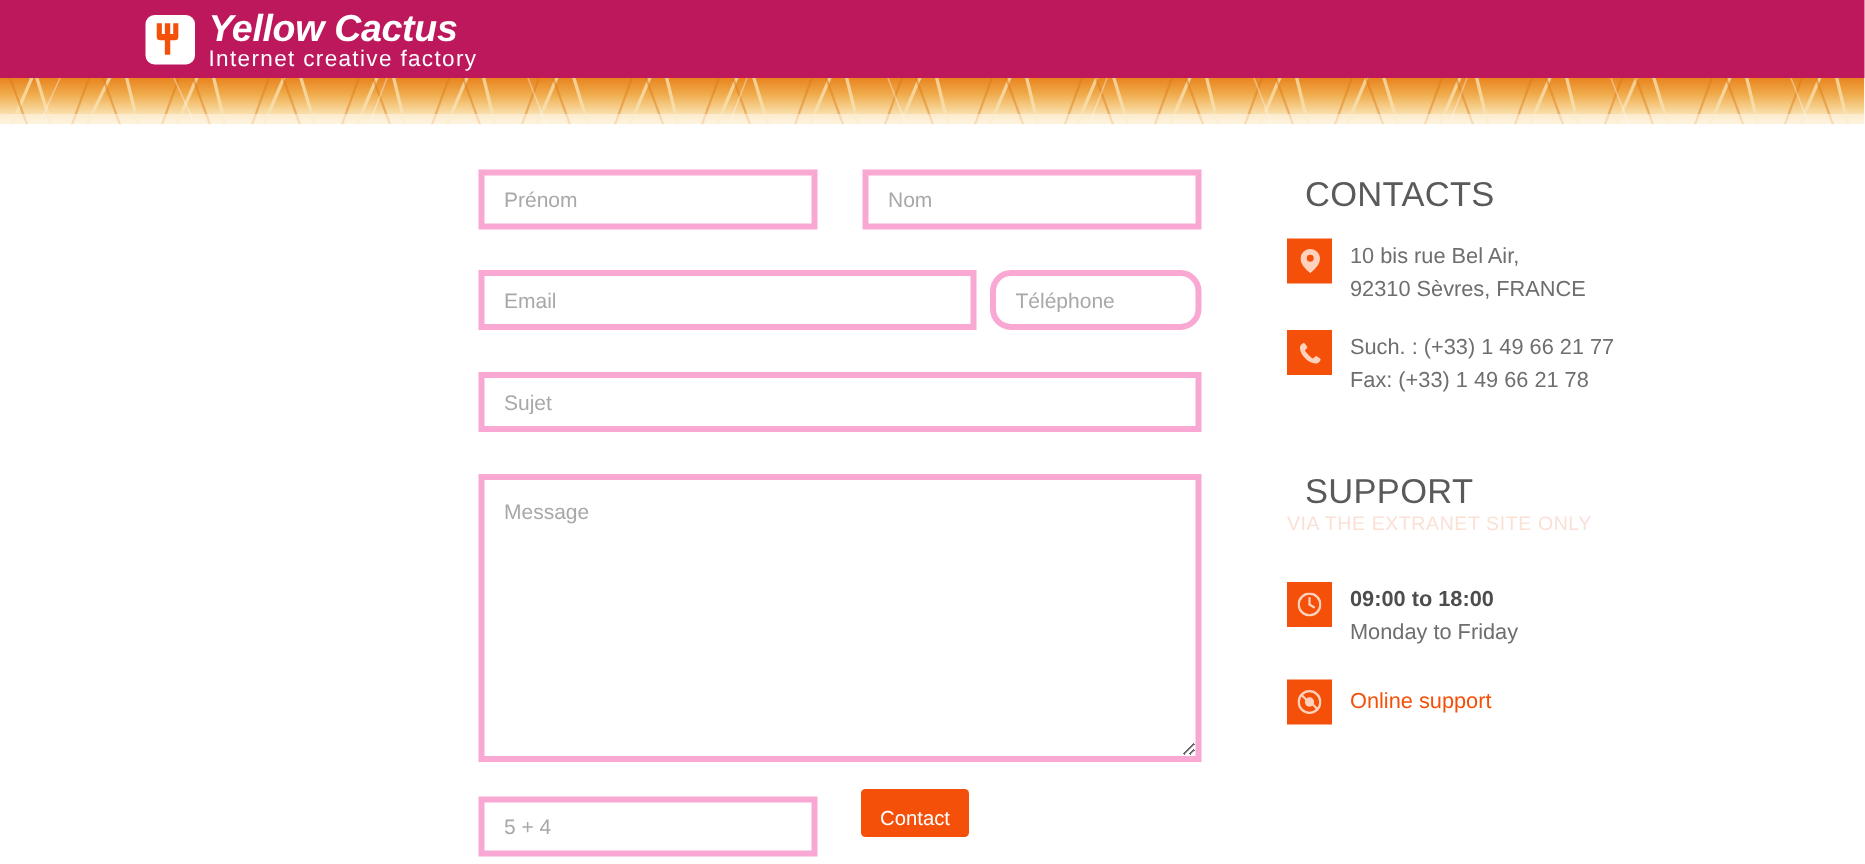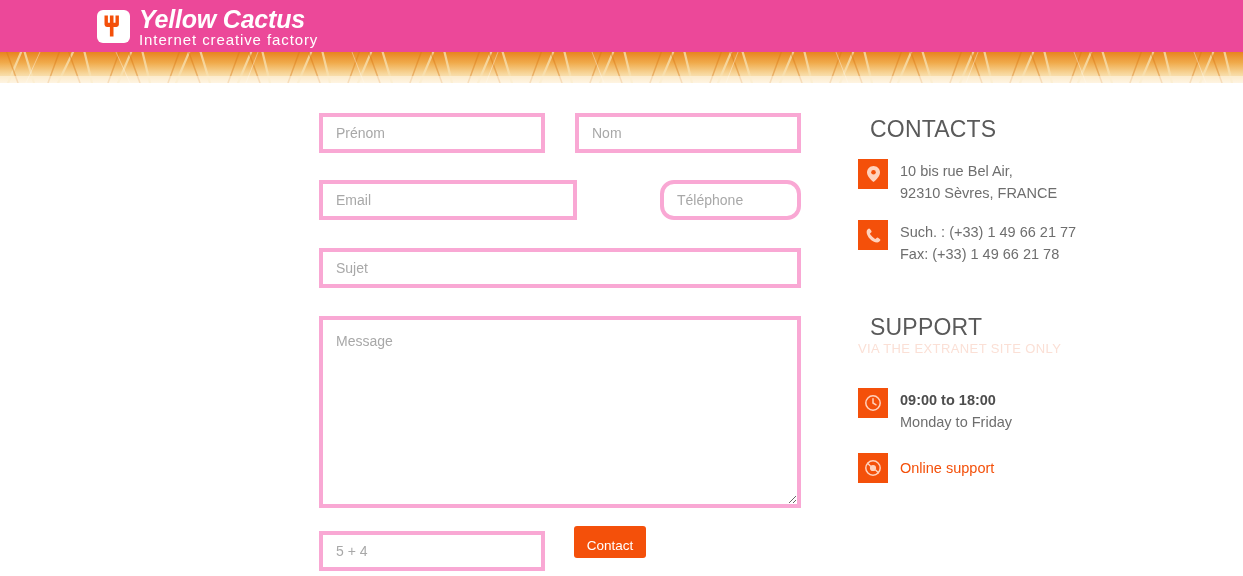--- a/index.html
+++ b/index.html
@@ -8,21 +8,21 @@
     width: 1243px; height: 576px;
     overflow: hidden;
     background: #ffffff;
     font-family: "Liberation Sans", sans-serif;
   }
 
   
   #site-header {
     position: absolute; top: 0; left: 0;
     width: 1243px; height: 52px;
-    background: #ec4899;
+    background: #be185d;
     display: flex; align-items: center;
   }
 
   #brand-logo {
     position: absolute; left: 97px; top: 5px;
     display: flex; align-items: center;
     height: 42px;
   }
   #cactus-mark {
     width: 33px; height: 33px;
@@ -97,21 +97,21 @@
     color: #a16207;
     font-size: 14px;
     font-family: "Liberation Sans", sans-serif;
     padding: 0 13px;
     outline: none;
     border-radius: 0;
   }
   .field::placeholder { color: #a8a8a8; opacity: 1; }
   #field-prenom  { left: 0;   top: 0;   width: 226px; height: 40px; }
   #field-nom     { left: 256px; top: 0; width: 226px; height: 40px; }
-  #field-email   { left: 0;   top: 67px; width: 258px; height: 40px; }
+  #field-email   { left: 0;   top: 67px; width: 332px; height: 40px; }
   #field-telephone { left: 341px; top: 67px; width: 141px; height: 40px; border-radius: 14px; }
   #field-sujet   { left: 0;   top: 135px; width: 482px; height: 40px; }
   #field-message {
     left: 0; top: 203px; width: 482px; height: 192px;
     padding: 12px 13px;
     line-height: 18px;
     resize: vertical;
     display: block;
   }
   #field-captcha { left: 0; top: 418px; width: 226px; height: 40px; }

